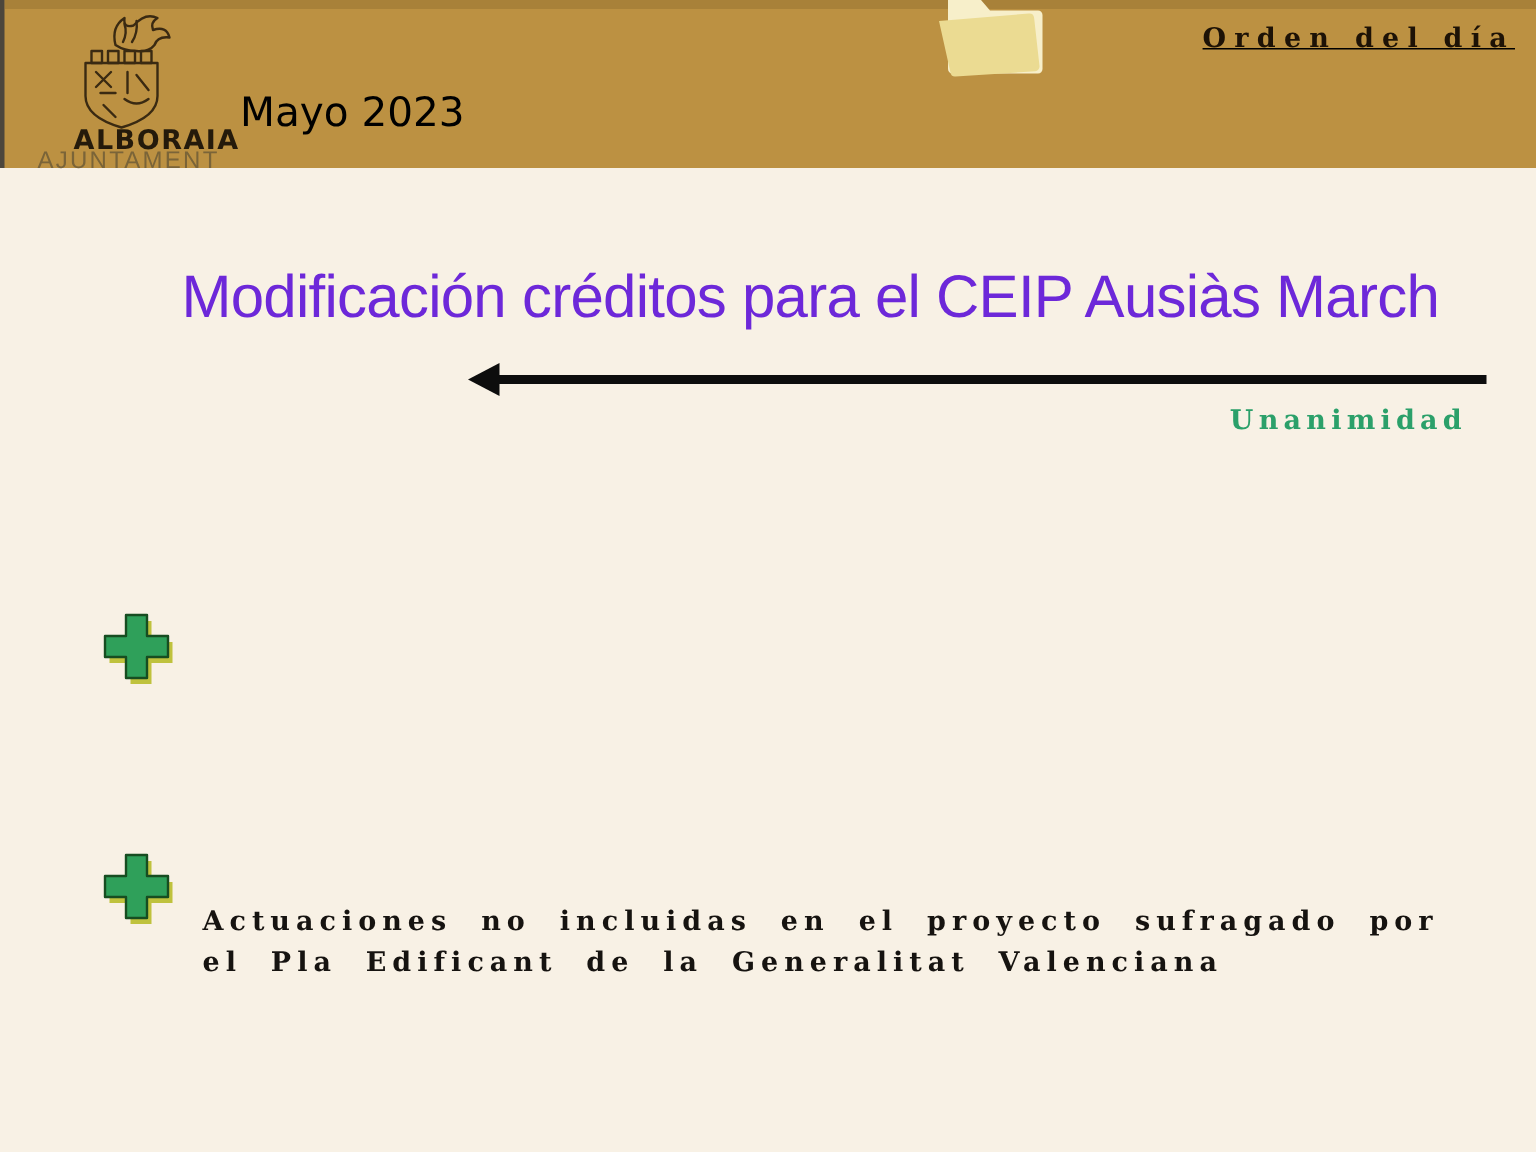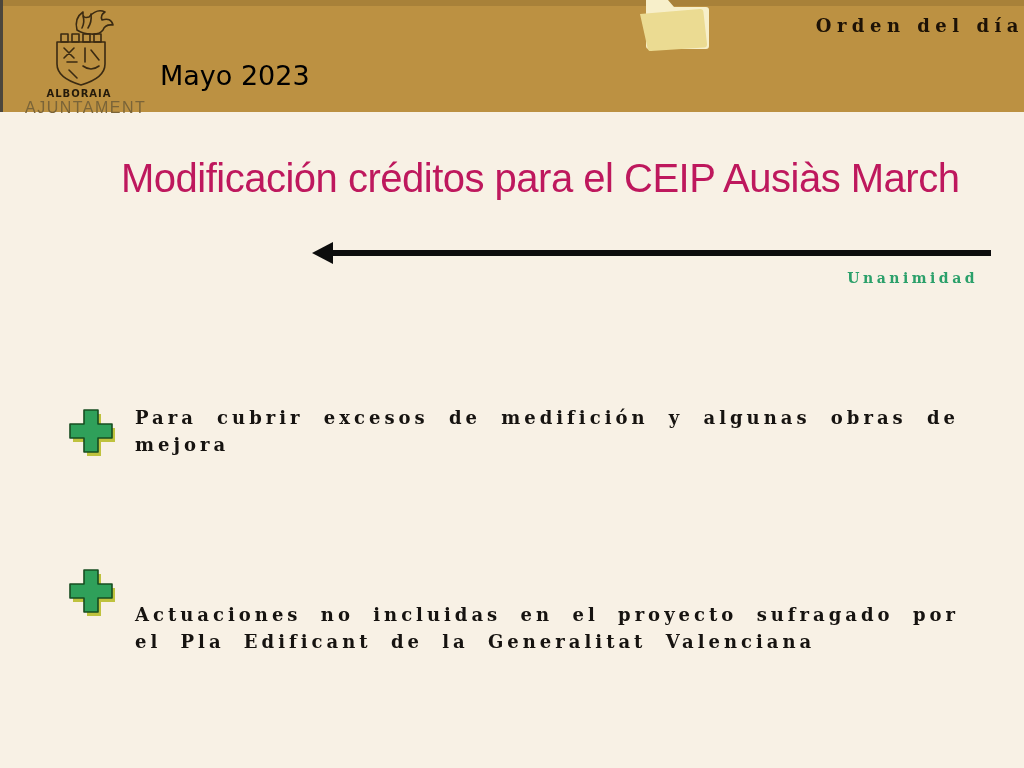--- a/index.html
+++ b/index.html
@@ -28,24 +28,25 @@
     position: absolute;
     left: 22px; top: 4px;
     width: 108px; height: 112px;
     text-align: center;
     color: #2e2010;
   }
   .logo svg { display: block; margin: 0 auto; }
   .logo-name {
     font-family: "DejaVu Sans", sans-serif;
     font-weight: bold;
-    font-size: 10px;
+    font-size: 18px;
     letter-spacing: 1px;
     color: #241a0b;
     line-height: 15px;
+    margin-left: 24px;
   }
   .logo-sub {
     font-family: Liberation Sans, sans-serif;
     font-size: 16px;
     letter-spacing: 1.5px;
     color: #7a6438;
     line-height: 13px;
   }
 
   .header-title {
@@ -62,47 +63,48 @@
     position: absolute;
     left: 157px; top: 60px;
     font-family: "DejaVu Sans", sans-serif;
     font-size: 27px;
     color: #000000;
     white-space: nowrap;
   }
 
   .orden {
     position: absolute;
-    right: 0; top: 15px;
+    right: 14px; top: 15px;
     height: 40px;
     cursor: pointer;
+    text-decoration: underline;
   }
   .orden-folder {
     position: absolute;
     left: -178px; top: -15px;
     width: 86px; height: 52px;
   }
   .orden-label {
     font-family: "DejaVu Serif", serif;
     font-weight: bold;
     font-size: 18px;
     letter-spacing: 5.5px;
     color: #1d1206;
     white-space: nowrap;
   }
 
   
   .title {
     position: absolute;
-    left: 121px; top: 156px;
+    left: 121px; top: 176px;
     font-family: "Liberation Sans", sans-serif;
     font-size: 40px;
     font-weight: 400;
     letter-spacing: -0.5px;
-    color: #be185d;
+    color: #6d28d9;
     white-space: nowrap;
   }
 
   .arrow {
     position: absolute;
     left: 312px; top: 240px;
     width: 679px; height: 26px;
   }
   .arrow .shaft {
     position: absolute;
@@ -117,21 +119,21 @@
     border-top: 11px solid transparent;
     border-bottom: 11px solid transparent;
     border-right: 21px solid #0d0d0d;
   }
 
   .result {
     position: absolute;
     right: 46px; top: 270px;
     font-family: "DejaVu Serif", serif;
     font-weight: bold;
-    font-size: 14px;
+    font-size: 18px;
     letter-spacing: 3.5px;
     color: #2BA06A;
     white-space: nowrap;
   }
 
   .bullet-icon {
     position: absolute;
     left: 64px;
     width: 56px; height: 56px;
   }
@@ -203,21 +205,20 @@
   </div>
 
   <div class="result">Unanimidad</div>
 
   <span class="bullet-icon bullet-icon-1">
     <svg width="56" height="56" viewBox="0 0 56 56">
       <path d="M20 6 h14 v14 h14 v14 h-14 v14 h-14 v-14 h-14 v-14 h14 z" transform="translate(3,4)" fill="#BFC23D" stroke="none"></path>
       <path d="M20 6 h14 v14 h14 v14 h-14 v14 h-14 v-14 h-14 v-14 h14 z" fill="#2FA05A" stroke="#174D21" stroke-width="1.6" stroke-linejoin="round"></path>
     </svg>
   </span>
-  <div class="bullet-text bullet-text-1">Para cubrir excesos de medifición y algunas obras de mejora</div>
 
   <span class="bullet-icon bullet-icon-2">
     <svg width="56" height="56" viewBox="0 0 56 56">
       <path d="M20 6 h14 v14 h14 v14 h-14 v14 h-14 v-14 h-14 v-14 h14 z" transform="translate(3,4)" fill="#BFC23D" stroke="none"></path>
       <path d="M20 6 h14 v14 h14 v14 h-14 v14 h-14 v-14 h-14 v-14 h14 z" fill="#2FA05A" stroke="#174D21" stroke-width="1.6" stroke-linejoin="round"></path>
     </svg>
   </span>
   <div class="bullet-text bullet-text-2">Actuaciones no incluidas en el proyecto sufragado por el Pla Edificant de la Generalitat Valenciana</div>
 
 </div>

